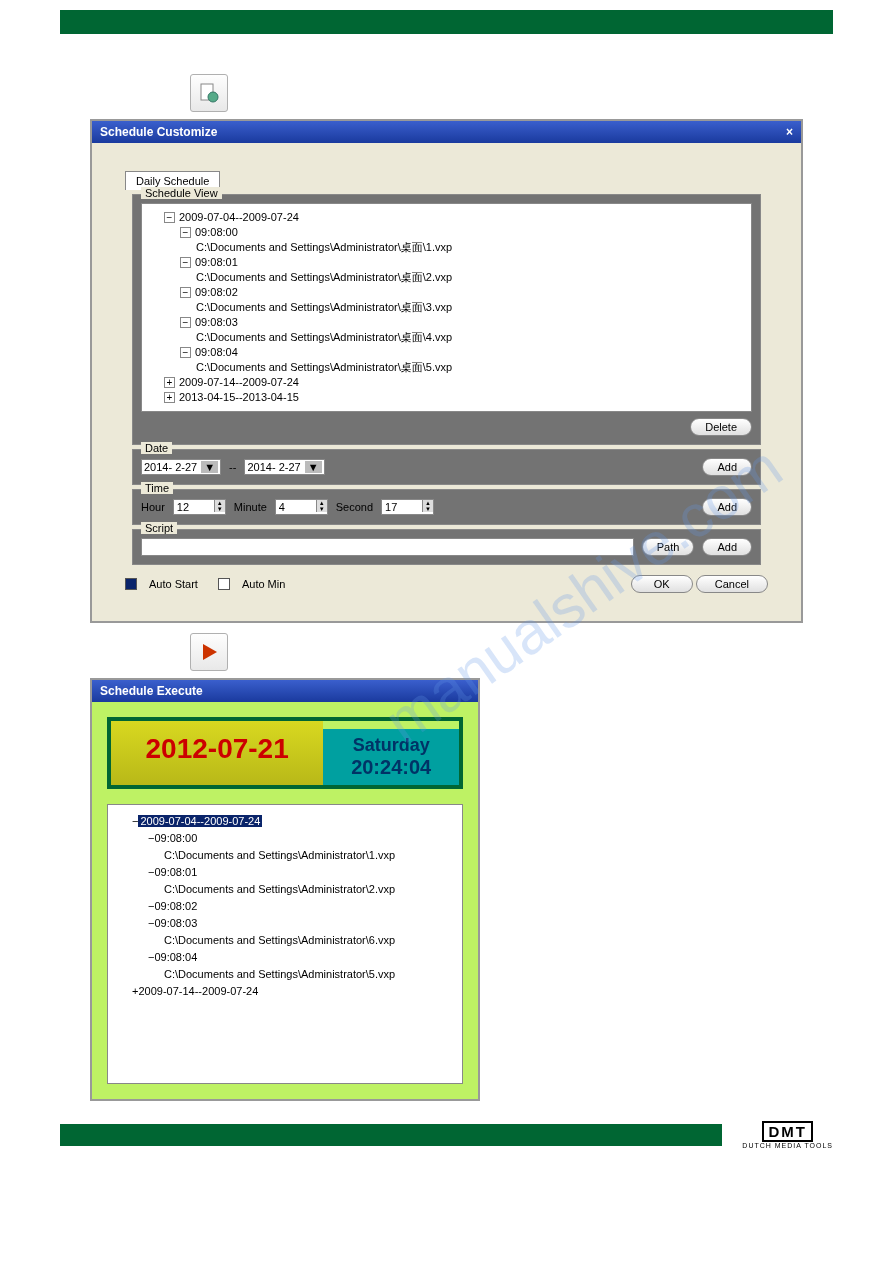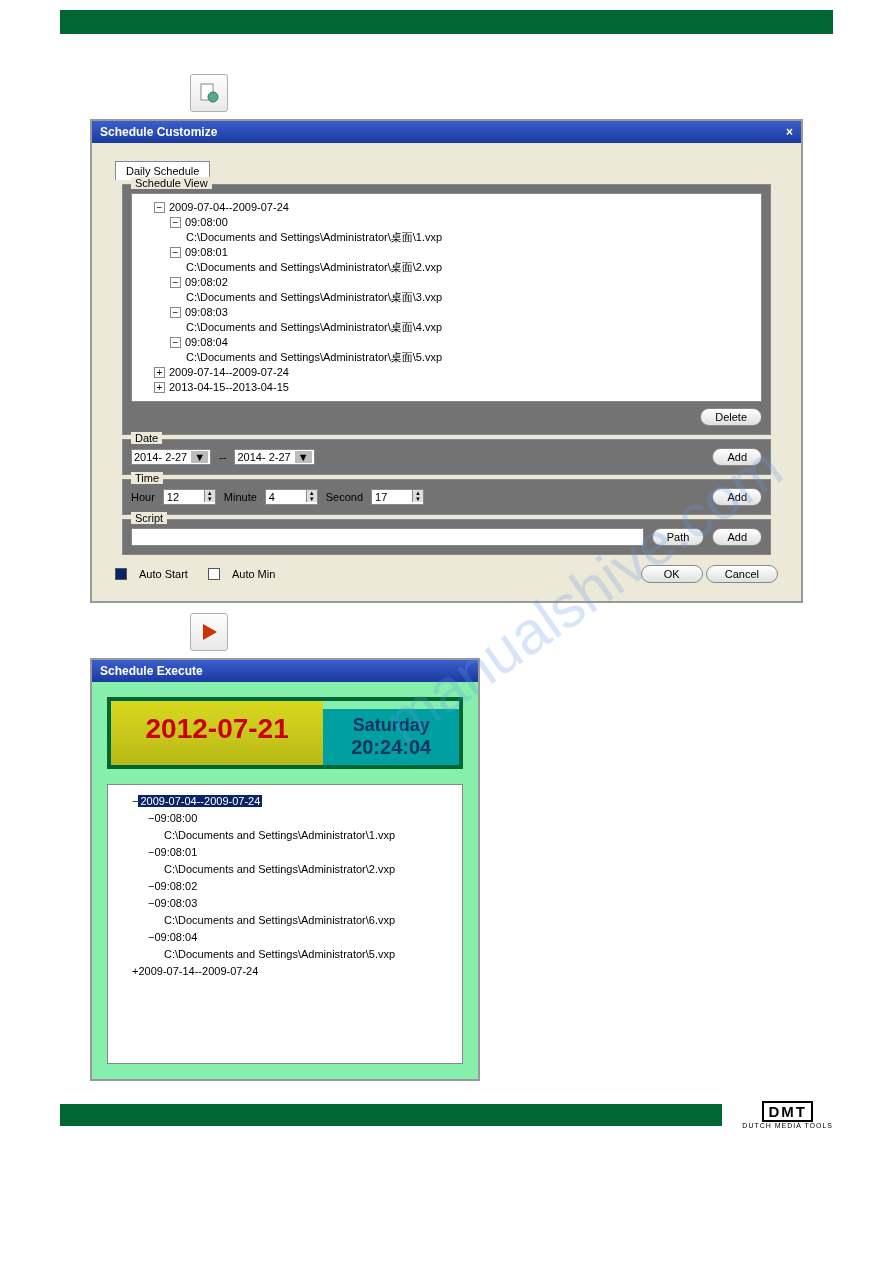--- a/index.html
+++ b/index.html
@@ -7,21 +7,21 @@
 .page { width: 893px; margin: 0 auto; padding: 0; }
 .green-bar { background: #006633; height: 24px; margin: 10px 60px; }
 .content { padding: 20px 60px; }
 
 .icon-btn { display: inline-block; width: 38px; height: 38px; border: 1px solid #b0b0b0; background: linear-gradient(#fefefe, #e8e8e8); border-radius: 3px; margin: 10px 0 5px 130px; position: relative; }
 .icon-btn svg, .icon-btn .icon-inner { position: absolute; top: 50%; left: 50%; transform: translate(-50%,-50%); }
 
 .window { border: 2px solid #999; background: #f0f0f0; margin: 0 30px; }
 .titlebar { background: linear-gradient(#3a5fcd, #1a3a9e); color: #fff; font-weight: bold; padding: 4px 8px; display: flex; justify-content: space-between; font-size: 12px; }
 .close-x { cursor: pointer; font-family: Arial; }
-.win-body { background: #ece9d8; padding: 18px; }
+.win-body { background: #ece9d8; padding: 28px; }
 
 .tab { display: inline-block; background: #fff; border: 1px solid #888; border-bottom: none; padding: 3px 10px; font-size: 11px; margin-left: 5px; }
 
 .groupbox { border: 1px solid #888; margin: 4px 12px; padding: 8px; position: relative; background: #737373; }
 .groupbox .legend { position: absolute; top: -8px; left: 8px; background: #ece9d8; padding: 0 4px; font-size: 11px; }
 
 .tree { background: #fff; border: 1px solid #888; padding: 6px; font-size: 11px; line-height: 15px; min-height: 180px; }
 .tree ul { list-style: none; padding-left: 16px; }
 .tree li { white-space: nowrap; }
 .tree .exp { display: inline-block; width: 11px; height: 11px; border: 1px solid #888; text-align: center; line-height: 9px; font-size: 10px; margin-right: 4px; cursor: pointer; background: #fff; }
@@ -37,21 +37,21 @@
 .spin .spbtns { display: flex; flex-direction: column; }
 .spin .spbtns span { background: #ddd; border-left: 1px solid #888; font-size: 6px; padding: 0 2px; line-height: 6px; cursor: pointer; }
 .textin { border: 1px solid #888; background: #fff; padding: 1px; flex: 1; height: 18px; }
 
 .bottom-row { display: flex; justify-content: space-between; align-items: center; margin-top: 10px; padding: 0 5px; }
 .checks { display: flex; gap: 20px; align-items: center; }
 .chk { display: flex; align-items: center; gap: 12px; }
 .chk .box { width: 12px; height: 12px; border: 1px solid #555; background: #fff; display: inline-block; }
 .chk .box.checked { background: #0a246a; }
 
-.exec-window { border: 2px solid #999; background: #86efac; margin: 0 30px; width: 390px; }
+.exec-window { border: 2px solid #999; background: #bef264; margin: 0 30px; width: 390px; }
 .exec-titlebar { background: linear-gradient(#3a5fcd, #1a3a9e); color: #fff; font-weight: bold; padding: 4px 8px; font-size: 12px; }
 .clock-box { margin: 15px; border: 4px solid #006633; display: flex; }
 .clock-left { flex: 1.6; background: linear-gradient(#d8d820, #b8b818); color: #cc0000; font-size: 28px; font-weight: bold; text-align: center; padding: 12px 4px; }
 .clock-right { flex: 1; background: #00a0a0; color: #003366; font-weight: bold; text-align: center; padding: 6px 4px; margin-top: 8px; }
 .clock-right .day { font-size: 18px; }
 .clock-right .time { font-size: 20px; }
 .exec-tree { border: 1px solid #888; margin: 0 15px 15px 15px; padding: 8px; font-size: 11px; line-height: 17px; min-height: 280px; background: #fff; }
 .exec-tree ul { list-style: none; padding-left: 16px; }
 .exec-tree .hl { background: #0a246a; color: #fff; padding: 0 2px; }
 

